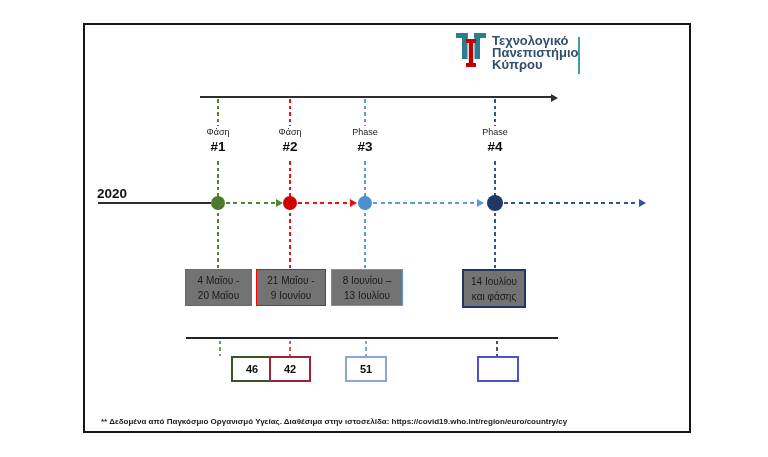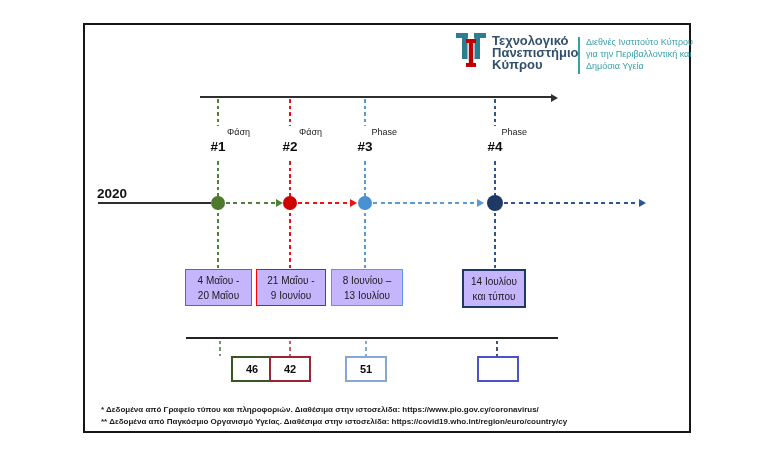--- a/index.html
+++ b/index.html
@@ -28,25 +28,25 @@
          background:repeating-linear-gradient(to right, var(--c) 0 4px, transparent 4px 7.5px);}
   .vdash{position:absolute;width:2px;
          background:repeating-linear-gradient(to bottom, var(--c) 0 3.5px, transparent 3.5px 6.5px);}
   .arrowhead{position:absolute;width:0;height:0;border-top:4px solid transparent;
              border-bottom:4px solid transparent;border-left:7px solid var(--c);}
   .dot{position:absolute;width:14px;height:14px;border-radius:50%;background:var(--c);}
   .dot.big{width:16px;height:16px;}
 
   
   .year{position:absolute;left:97px;top:186px;font-size:13.5px;font-weight:700;color:#111;text-align:center;}
-  .plabel{position:absolute;width:64px;text-align:right;font-size:9px;color:#222;}
+  .plabel{position:absolute;width:64px;text-align:center;font-size:9px;color:#222;}
   .pnum{position:absolute;width:64px;text-align:center;font-size:13.5px;font-weight:700;color:#0d0d0d;}
 
   
-  .datebox{position:absolute;height:32px;border:1.8px solid var(--c);background:#c4b5fd;
+  .datebox{position:absolute;height:32px;border:1.8px solid var(--c);background:#737373;
            text-align:center;font-size:10px;line-height:15px;padding-top:3px;color:#1a1a1a;}
   .countbox{position:absolute;width:38px;height:22px;border:2.5px solid var(--c);background:#fff;
             text-align:center;font-size:11px;line-height:22px;font-weight:700;color:#0d0d0d;}
 
   .footnote{position:absolute;left:101px;font-size:8px;font-weight:700;color:#1a1a1a;white-space:nowrap;}
 </style>
 </head>
 <body>
 
 <div class="canvas">
@@ -60,25 +60,20 @@
     <rect class="lr" x="10" y="8" width="10" height="4"></rect>
     <rect class="lr" x="12.8" y="8" width="4.4" height="28"></rect>
     <rect class="lr" x="10" y="32" width="10" height="4"></rect>
   </svg>
   <div class="uni-text" style="color: rgb(51, 80, 107);">
     <div>Τεχνολογικό</div>
     <div>Πανεπιστήμιο</div>
     <div>Κύπρου</div>
   </div>
   <div class="logo-divider" style="background: rgb(58, 160, 168);"></div>
-  <div class="inst-text" style="color: rgb(58, 160, 168);">
-    <div>Διεθνές Ινστιτούτο Κύπρου</div>
-    <div>για την Περιβαλλοντική και</div>
-    <div>Δημόσια Υγεία</div>
-  </div>
 
   <div class="thinline" style="left: 200px; top: 96px; width: 352px; background: rgb(46, 46, 46);"></div>
   <div class="arrowhead" style="left: 551px; top: 93.5px; --c: #2e2e2e;"></div>
 
   <div class="year">2020</div>
   <div class="solidline" style="left:98px;top:202px;width:113px;"></div>
 
   <div class="hdash" style="left: 226px; top: 202px; width: 50px; --c: #538135;"></div>
   <div class="arrowhead" style="left: 276px; top: 199px; --c: #538135;"></div>
   <div class="hdash" style="left: 298px; top: 202px; width: 52px; --c: #ee1111;"></div>
@@ -124,22 +119,21 @@
   <div class="vdash" style="left: 365px; top: 341px; height: 15px; --c: #7fa7d8;"></div>
   <div class="countbox" style="left: 345px; top: 356px; --c: #84a7d4;">51</div>
 
   <div class="vdash" style="left: 494px; top: 99px; height: 27px; --c: #2f5496;"></div>
   <div class="plabel" style="left:463px;top:127px;">Phase</div>
   <div class="pnum" style="left:463px;top:139px;">#4</div>
   <div class="vdash" style="left: 494px; top: 161px; height: 107px; --c: #2f5496;"></div>
   <div class="dot big" style="left: 487px; top: 195px; --c: #1f3864;"></div>
   <div class="datebox" style="left: 462px; top: 269px; width: 60px; border-width: 2px; --c: #1f3864;">
     <div>14 Ιουλίου</div>
-    <div>και τύπου</div>
+    <div>και φάσης</div>
   </div>
   <div class="vdash" style="left: 496px; top: 341px; height: 15px; --c: #44546a;"></div>
   <div class="countbox" style="left: 477px; top: 356px; --c: #4a52cc;"></div>
 
   <div class="thinline" style="left:186px;top:337px;width:372px;"></div>
 
-  <div class="footnote" style="top:405px;">* Δεδομένα από Γραφείο τύπου και πληροφοριών. Διαθέσιμα στην ιστοσελίδα: https://www.pio.gov.cy/coronavirus/</div>
   <div class="footnote" style="top:417px;">** Δεδομένα από Παγκόσμιο Οργανισμό Υγείας. Διαθέσιμα στην ιστοσελίδα: https://covid19.who.int/region/euro/country/cy</div>
 </div>
 
 </body></html>

